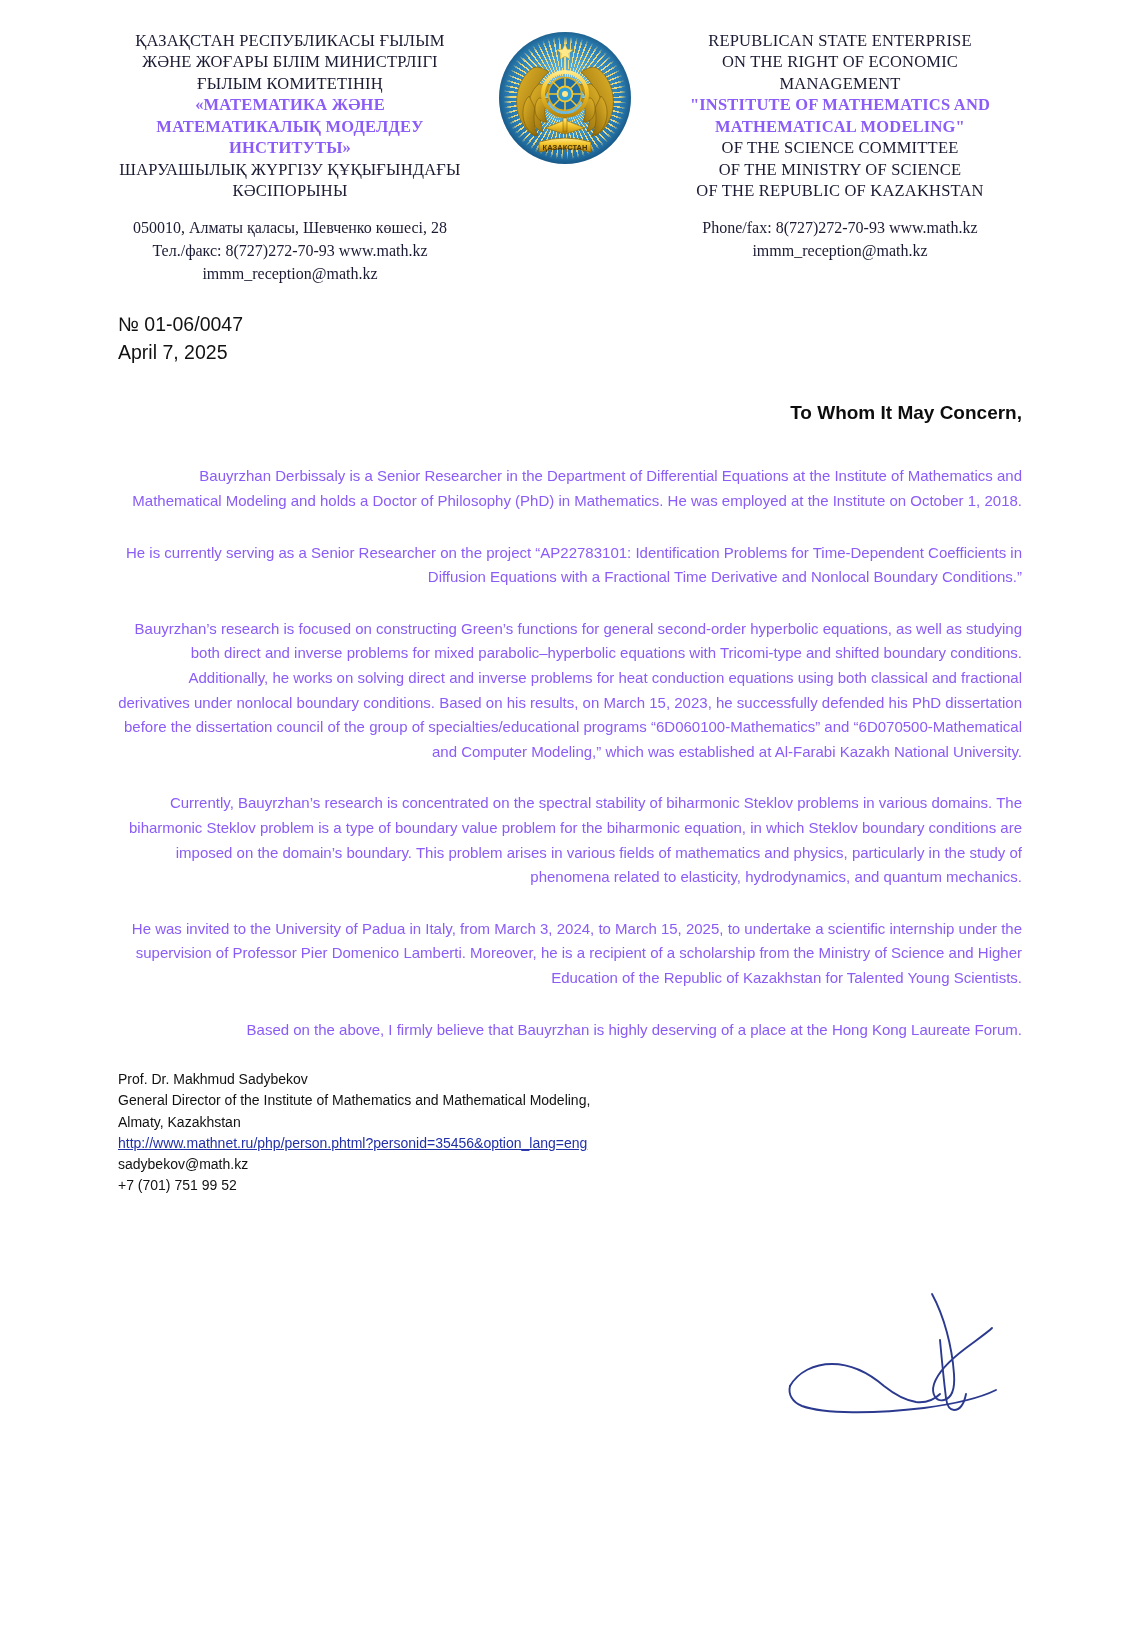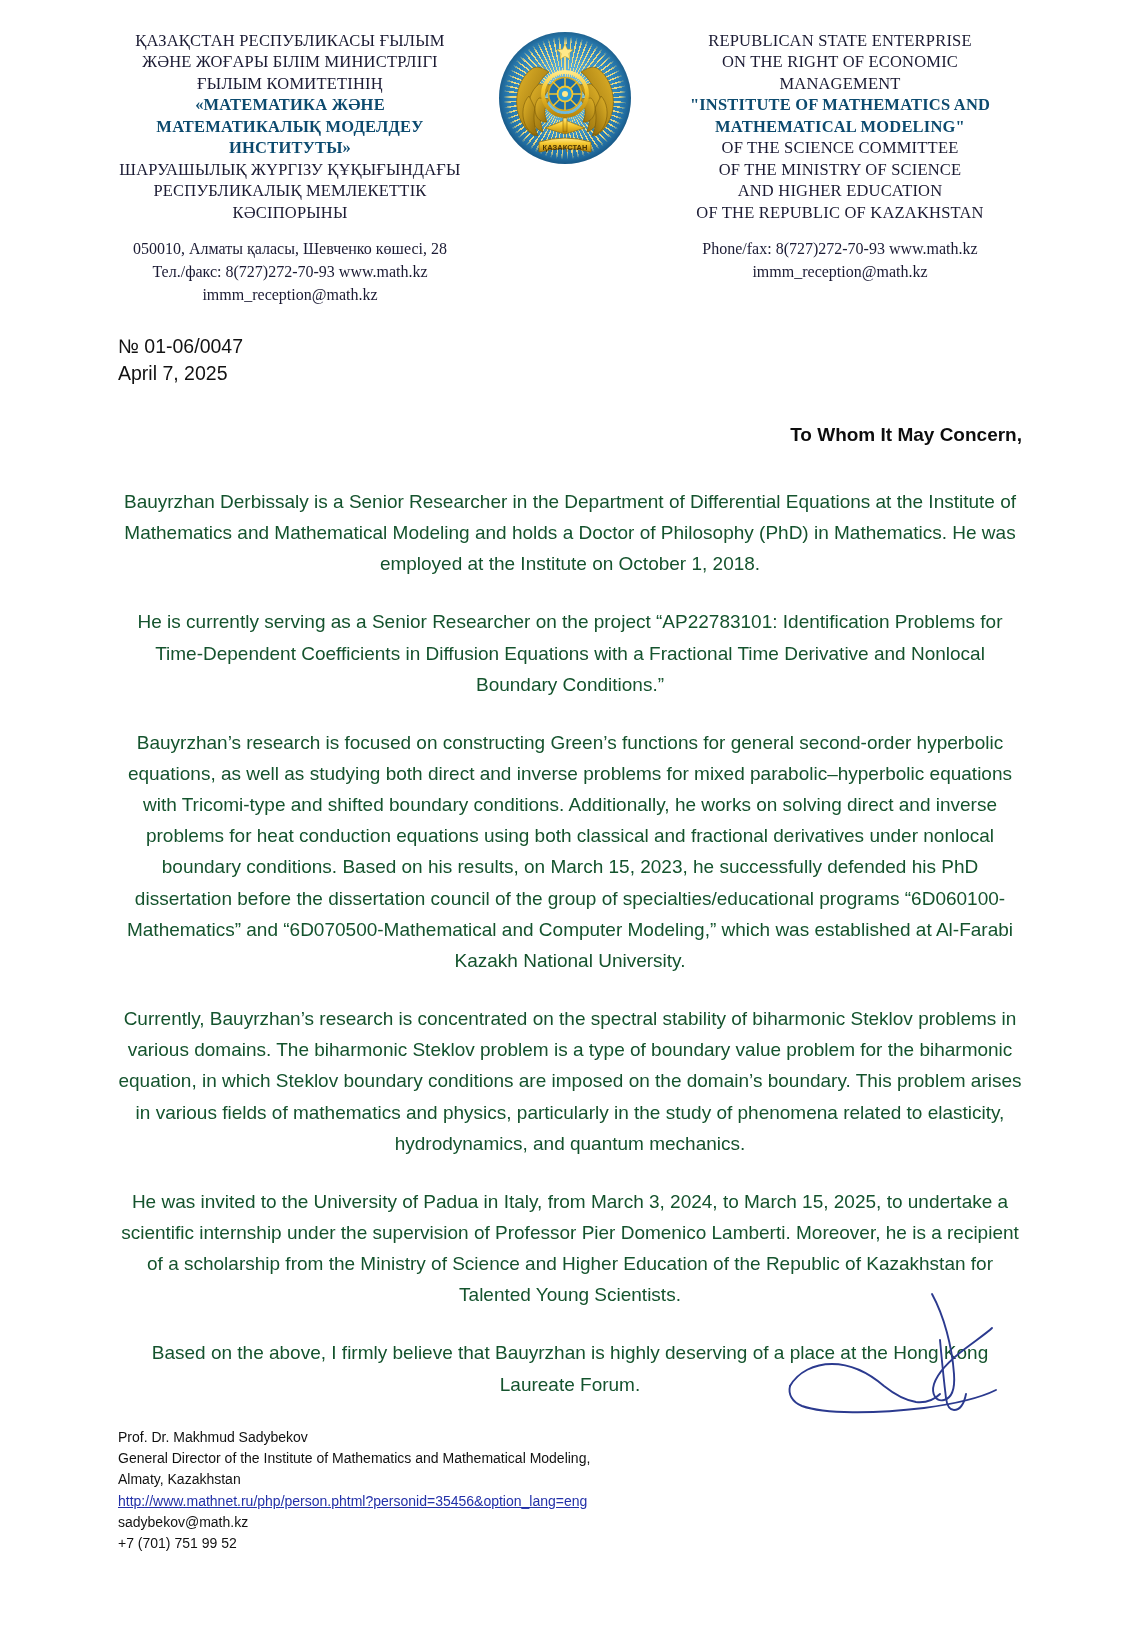--- a/index.html
+++ b/index.html
@@ -34,21 +34,21 @@
   }
   .lh-col.kz { padding-top: 8px; }
   .lh-col.en { padding-top: 8px; }
   .lh-line {
     font-size: 16.5px;
     letter-spacing: 0.2px;
     white-space: nowrap;
   }
   .lh-line.bold {
     font-weight: bold;
-    color: #0c4a6e;
+    color: #8b5cf6;
   }
   .lh-emblem-wrap {
     width: 150px;
     display: flex;
     align-items: flex-start;
     justify-content: center;
     padding-top: 10px;
   }
 
   
@@ -108,25 +108,25 @@
     margin-bottom: 36px;
   }
   .salutation {
     font-size: 19px;
     font-weight: bold;
     color: #0d0d0d;
     margin-bottom: 40px;
     text-align: right;
   }
   .para {
-    font-size: 19px;
+    font-size: 15px;
     line-height: 1.64;
-    color: #14532d;
+    color: #8b5cf6;
     margin: 0 0 27px 0;
-    text-align: center;
+    text-align: right;
   }
   .sig-block {
     font-size: 14px;
     line-height: 1.52;
     color: #111111;
     margin-top: 4px;
     position: relative;
     z-index: 4;
   }
   .sig-line { white-space: nowrap; }
@@ -153,21 +153,20 @@
 <div class="letterhead">
 
   <div class="lh-col kz" id="lh-kz">
       <div class="lh-line">ҚАЗАҚСТАН РЕСПУБЛИКАСЫ ҒЫЛЫМ</div>
       <div class="lh-line">ЖӘНЕ ЖОҒАРЫ БІЛІМ МИНИСТРЛІГІ</div>
       <div class="lh-line">ҒЫЛЫМ КОМИТЕТІНІҢ</div>
       <div class="lh-line bold">«МАТЕМАТИКА ЖӘНЕ</div>
       <div class="lh-line bold">МАТЕМАТИКАЛЫҚ МОДЕЛДЕУ</div>
       <div class="lh-line bold">ИНСТИТУТЫ»</div>
       <div class="lh-line">ШАРУАШЫЛЫҚ ЖҮРГІЗУ ҚҰҚЫҒЫНДАҒЫ</div>
-      <div class="lh-line">РЕСПУБЛИКАЛЫҚ МЕМЛЕКЕТТІК</div>
       <div class="lh-line">КӘСІПОРЫНЫ</div>
     </div>
 
   <div class="lh-emblem-wrap">
     <div class="emblem">
       <div class="emb-rays"></div>
       <svg class="emb-svg" width="132" height="132" viewBox="0 0 132 132">
         <defs>
           <linearGradient id="gold" x1="0" y1="0" x2="0" y2="1">
             <stop offset="0%" stop-color="#ffe98a"></stop>
@@ -231,21 +230,20 @@
   </div>
 
   <div class="lh-col en" id="lh-en">
       <div class="lh-line">REPUBLICAN STATE ENTERPRISE</div>
       <div class="lh-line">ON THE RIGHT OF ECONOMIC</div>
       <div class="lh-line">MANAGEMENT</div>
       <div class="lh-line bold">"INSTITUTE OF MATHEMATICS AND</div>
       <div class="lh-line bold">MATHEMATICAL MODELING"</div>
       <div class="lh-line">OF THE SCIENCE COMMITTEE</div>
       <div class="lh-line">OF THE MINISTRY OF SCIENCE</div>
-      <div class="lh-line">AND HIGHER EDUCATION</div>
       <div class="lh-line">OF THE REPUBLIC OF KAZAKHSTAN</div>
     </div>
 </div>
 
 <div class="contacts">
   <div class="ct-col" id="ct-kz">
       <div class="ct-line">050010, Алматы қаласы, Шевченко көшесі, 28</div>
       <div class="ct-line">Тел./факс: 8(727)272-70-93  www.math.kz</div>
       <div class="ct-line">immm_reception@math.kz</div>
     </div>

